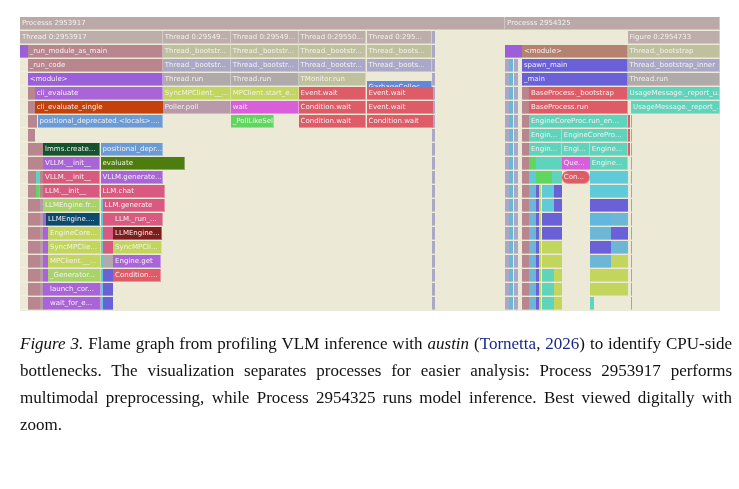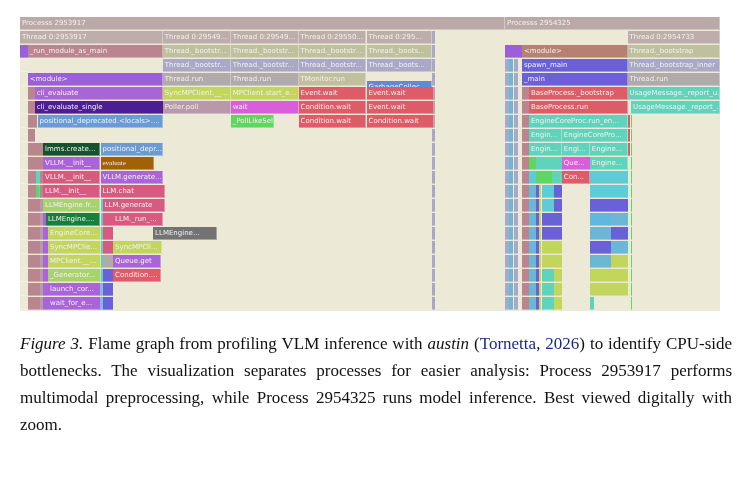--- a/index.html
+++ b/index.html
@@ -276,86 +276,87 @@
     <div class="sliver" style="left: 611.1px; width: 1.4px; top: 252px; background: rgb(95, 214, 95);"></div>
     <div class="sliver" style="left: 611.1px; width: 1.4px; top: 266px; background: rgb(95, 214, 95);"></div>
     <div class="sliver" style="left: 611.1px; width: 1.4px; top: 280px; background: rgb(95, 214, 95);"></div>
     <div class="fr" style="left: 0px; width: 485.1px; top: 0px; background: rgb(187, 169, 168);">Processs 2953917</div>
     <div class="fr" style="left: 485.1px; width: 214.9px; top: 0px; background: rgb(187, 169, 168);">Processs 2954325</div>
     <div class="fr" style="left: 0px; width: 142.8px; top: 14px; background: rgb(189, 174, 171);">Thread 0:2953917</div>
     <div class="fr" style="left: 142.8px; width: 67.9px; top: 14px; background: rgb(189, 174, 171);">Thread 0:29549...</div>
     <div class="fr" style="left: 210.7px; width: 67.9px; top: 14px; background: rgb(189, 174, 171);">Thread 0:29549...</div>
     <div class="fr" style="left: 278.6px; width: 67.9px; top: 14px; background: rgb(189, 174, 171);">Thread 0:29550...</div>
     <div class="fr" style="left: 346.5px; width: 65.1px; top: 14px; background: rgb(189, 174, 171);">Thread 0:295...</div>
-    <div class="fr" style="left: 607.6px; width: 92.4px; top: 14px; background: rgb(189, 174, 171);">Thread 0:2954733</div>
+    <div class="fr" style="left: 607.6px; width: 92.4px; top: 14px; background: rgb(189, 174, 171);">Figure 0:2954733</div>
     <div class="fr" style="left: 7.7px; width: 135.1px; top: 28px; background: rgb(185, 134, 144);">_run_module_as_main</div>
     <div class="fr" style="left: 142.8px; width: 67.9px; top: 28px; background: rgb(191, 192, 158);">Thread._bootstr...</div>
     <div class="fr" style="left: 210.7px; width: 67.9px; top: 28px; background: rgb(191, 192, 158);">Thread._bootstr...</div>
     <div class="fr" style="left: 278.6px; width: 67.9px; top: 28px; background: rgb(191, 192, 158);">Thread._bootstr...</div>
     <div class="fr" style="left: 346.5px; width: 65.1px; top: 28px; background: rgb(191, 192, 158);">Thread._boots...</div>
     <div class="fr" style="left: 501.9px; width: 105.7px; top: 28px; background: rgb(181, 130, 114);">&lt;module&gt;</div>
     <div class="fr" style="left: 607.6px; width: 92.4px; top: 28px; background: rgb(191, 192, 158);">Thread._bootstrap</div>
+    <div class="fr" style="left: 7.7px; width: 135.1px; top: 42px; background: rgb(185, 134, 144);">_run_code</div>
     <div class="fr" style="left: 142.8px; width: 67.9px; top: 42px; background: rgb(169, 168, 198);">Thread._bootstr...</div>
     <div class="fr" style="left: 210.7px; width: 67.9px; top: 42px; background: rgb(169, 168, 198);">Thread._bootstr...</div>
     <div class="fr" style="left: 278.6px; width: 67.9px; top: 42px; background: rgb(169, 168, 198);">Thread._bootstr...</div>
     <div class="fr" style="left: 346.5px; width: 65.1px; top: 42px; background: rgb(169, 168, 198);">Thread._boots...</div>
     <div class="fr" style="left: 501.9px; width: 105.7px; top: 42px; background: rgb(106, 96, 216);">spawn_main</div>
     <div class="fr" style="left: 607.6px; width: 92.4px; top: 42px; background: rgb(169, 168, 198);">Thread._bootstrap_inner</div>
     <div class="fr" style="left: 7.7px; width: 135.1px; top: 56px; background: rgb(154, 95, 217);">&lt;module&gt;</div>
     <div class="fr" style="left: 142.8px; width: 67.9px; top: 56px; background: rgb(176, 170, 171);">Thread.run</div>
     <div class="fr" style="left: 210.7px; width: 67.9px; top: 56px; background: rgb(176, 170, 171);">Thread.run</div>
     <div class="fr" style="left: 278.6px; width: 67.9px; top: 56px; background: rgb(191, 192, 158);">TMonitor.run</div>
     <div class="fr" style="left: 346.5px; width: 65.1px; top: 64px; background: rgb(100, 136, 216);">GarbageCollec...</div>
     <div class="fr" style="left: 501.9px; width: 105.7px; top: 56px; background: rgb(106, 96, 216);">_main</div>
     <div class="fr" style="left: 607.6px; width: 92.4px; top: 56px; background: rgb(176, 170, 171);">Thread.run</div>
     <div class="fr" style="left: 14.7px; width: 128.1px; top: 70px; background: rgb(169, 101, 216);">cli_evaluate</div>
     <div class="fr" style="left: 142.8px; width: 67.9px; top: 70px; background: rgb(194, 214, 94);">SyncMPClient.__...</div>
     <div class="fr" style="left: 210.7px; width: 67.9px; top: 70px; background: rgb(194, 214, 94);">MPClient.start_e...</div>
     <div class="fr" style="left: 278.6px; width: 67.9px; top: 70px; background: rgb(222, 91, 104);">Event.wait</div>
     <div class="fr" style="left: 346.5px; width: 67.9px; top: 70px; background: rgb(222, 91, 104);">Event.wait</div>
     <div class="fr" style="left: 508.9px; width: 98.7px; top: 70px; background: rgb(222, 91, 104);">BaseProcess._bootstrap</div>
     <div class="fr" style="left: 607.6px; width: 92.4px; top: 70px; background: rgb(95, 211, 187);">UsageMessage._report_u...</div>
-    <div class="fr" style="left: 14.7px; width: 143px; top: 84px; background: #4c1d95;">cli_evaluate_single</div>
+    <div class="fr" style="left: 14.7px; width: 143px; top: 84px; background: #c2410c;">cli_evaluate_single</div>
     <div class="fr" style="left: 142.8px; width: 67.9px; top: 84px; background: rgb(183, 153, 169);">Poller.poll</div>
     <div class="fr" style="left: 210.7px; width: 67.9px; top: 84px; background: rgb(217, 94, 217);">wait</div>
     <div class="fr" style="left: 278.6px; width: 67.9px; top: 84px; background: rgb(222, 91, 104);">Condition.wait</div>
     <div class="fr" style="left: 346.5px; width: 67.9px; top: 84px; background: rgb(222, 91, 104);">Event.wait</div>
     <div class="fr" style="left: 508.9px; width: 98.7px; top: 84px; background: rgb(222, 91, 104);">BaseProcess.run</div>
     <div class="fr" style="left: 611.1px; width: 88.9px; top: 84px; background: rgb(95, 211, 187);">UsageMessage._report_...</div>
     <div class="fr" style="left: 17.5px; width: 125.3px; top: 98px; background: rgb(107, 155, 214);">positional_deprecated.&lt;locals&gt;....</div>
     <div class="fr" style="left: 210.7px; width: 43.4px; top: 98px; background: rgb(95, 214, 95);">_PollLikeSelector...</div>
     <div class="fr" style="left: 278.6px; width: 67.9px; top: 98px; background: rgb(222, 91, 104);">Condition.wait</div>
     <div class="fr" style="left: 346.5px; width: 67.9px; top: 98px; background: rgb(222, 91, 104);">Condition.wait</div>
     <div class="fr" style="left: 508.9px; width: 98.7px; top: 98px; background: rgb(95, 211, 187);">EngineCoreProc.run_en...</div>
     <div class="fr" style="left: 508.9px; width: 32.9px; top: 112px; background: rgb(95, 211, 187);">Engin...</div>
     <div class="fr" style="left: 541.8px; width: 65.8px; top: 112px; background: rgb(95, 211, 187);">EngineCorePro...</div>
     <div class="fr" style="left: 23.1px; width: 57.4px; top: 126px; background: #14532d;">lmms.create...</div>
     <div class="fr" style="left: 80.5px; width: 62.3px; top: 126px; background: rgb(107, 155, 214);">positional_depr...</div>
     <div class="fr" style="left: 508.9px; width: 32.9px; top: 126px; background: rgb(95, 211, 187);">Engin...</div>
     <div class="fr" style="left: 541.8px; width: 28px; top: 126px; background: rgb(95, 211, 187);">Engi...</div>
     <div class="fr" style="left: 569.8px; width: 37.8px; top: 126px; background: rgb(95, 211, 187);">Engine...</div>
     <div class="fr" style="left: 23.1px; width: 57.4px; top: 140px; background: rgb(169, 101, 216);">VLLM.__init__</div>
-    <div class="fr" style="left: 80.5px; width: 53px; top: 140px; background: #a16207; font-family: Liberation Serif, serif;">evaluate</div>
+    <div class="fr" style="left: 80.5px; width: 84px; top: 140px; background: #4d7c0f;">evaluate</div>
     <div class="fr" style="left: 541.8px; width: 40px; top: 140px; background: rgb(217, 94, 217);">Que...</div>
     <div class="fr" style="left: 569.8px; width: 37.8px; top: 140px; background: rgb(95, 211, 187);">Engine...</div>
     <div class="fr" style="left: 23.1px; width: 57.4px; top: 154px; background: rgb(217, 90, 128);">VLLM.__init__</div>
     <div class="fr" style="left: 80.5px; width: 62.3px; top: 154px; background: rgb(169, 101, 216);">VLLM.generate...</div>
-    <div class="fr" style="left: 541.8px; width: 28px; top: 154px; background: rgb(222, 91, 104);">Con...</div>
+    <div class="fr" style="left: 541.8px; width: 28px; top: 154px; background: rgb(222, 91, 104); border-radius: 6px;">Con...</div>
     <div class="fr" style="left: 23.1px; width: 57.4px; top: 168px; background: rgb(217, 90, 128);">LLM.__init__</div>
     <div class="fr" style="left: 80.5px; width: 64.4px; top: 168px; background: rgb(217, 90, 128);">LLM.chat</div>
     <div class="fr" style="left: 23.1px; width: 57.4px; top: 182px; background: rgb(168, 210, 106);">LLMEngine.fr...</div>
     <div class="fr" style="left: 82.6px; width: 62.3px; top: 182px; background: rgb(217, 90, 128);">LLM.generate</div>
-    <div class="fr" style="left: 25.9px; width: 54.6px; top: 196px; background: #15803d;">LLMEngine....</div>
+    <div class="fr" style="left: 25.9px; width: 54.6px; top: 196px; background: #0c4a6e;">LLMEngine....</div>
     <div class="fr" style="left: 93.1px; width: 49.7px; top: 196px; background: rgb(217, 90, 128);">LLM._run_...</div>
     <div class="fr" style="left: 28px; width: 52.5px; top: 210px; background: rgb(194, 214, 94);">EngineCore...</div>
-    <div class="fr" style="left: 93.1px; width: 64px; top: 210px; background: #737373; margin-left: 40px;">LLMEngine...</div>
+    <div class="fr" style="left: 93.1px; width: 49px; top: 210px; background: #7f1d1d;">LLMEngine...</div>
     <div class="fr" style="left: 28px; width: 52.5px; top: 224px; background: rgb(194, 214, 94);">SyncMPClie...</div>
     <div class="fr" style="left: 93.1px; width: 49px; top: 224px; background: rgb(194, 214, 94);">SyncMPCli...</div>
     <div class="fr" style="left: 28px; width: 52.5px; top: 238px; background: rgb(194, 214, 94);">MPClient.__...</div>
-    <div class="fr" style="left: 93.1px; width: 47.6px; top: 238px; background: rgb(169, 101, 216);">Queue.get</div>
+    <div class="fr" style="left: 93.1px; width: 47.6px; top: 238px; background: rgb(169, 101, 216);">Engine.get</div>
     <div class="fr" style="left: 28px; width: 52.5px; top: 252px; background: rgb(168, 210, 106);">_Generator...</div>
     <div class="fr" style="left: 93.1px; width: 47.6px; top: 252px; background: rgb(222, 91, 104);">Condition....</div>
     <div class="fr" style="left: 28px; width: 52.5px; top: 266px; background: rgb(169, 101, 216);">launch_cor...</div>
     <div class="fr" style="left: 28px; width: 52.5px; top: 280px; background: rgb(169, 101, 216);">wait_for_e...</div>
   </div>
 
 <div id="caption">
   <div><i>Figure 3.</i><span> Flame graph from profiling VLM inference with </span><i>austin</i>
   <span>(</span><span class="cite">Tornetta</span><span>, </span><span class="cite">2026</span><span>)</span><span> to identify CPU-side bottlenecks.  The visualization separates processes for easier analysis: Process 2953917 performs multimodal preprocessing, while Process 2954325 runs model inference. Best viewed digitally with zoom.</span></div>
 </div>

